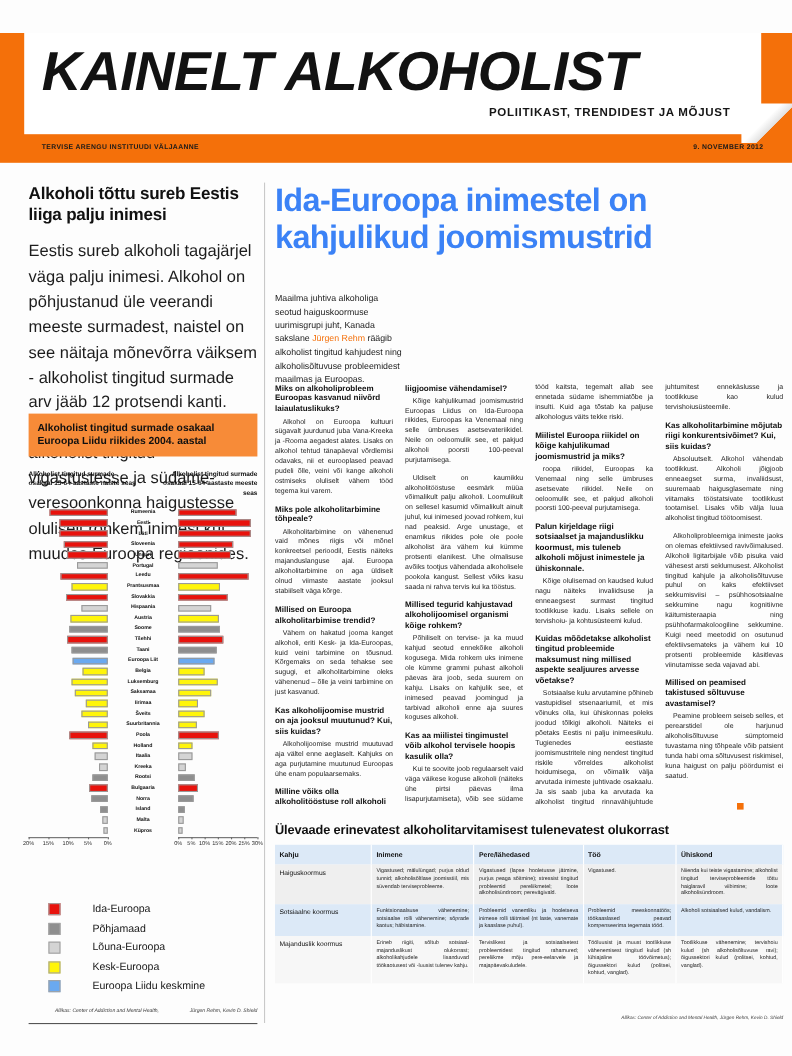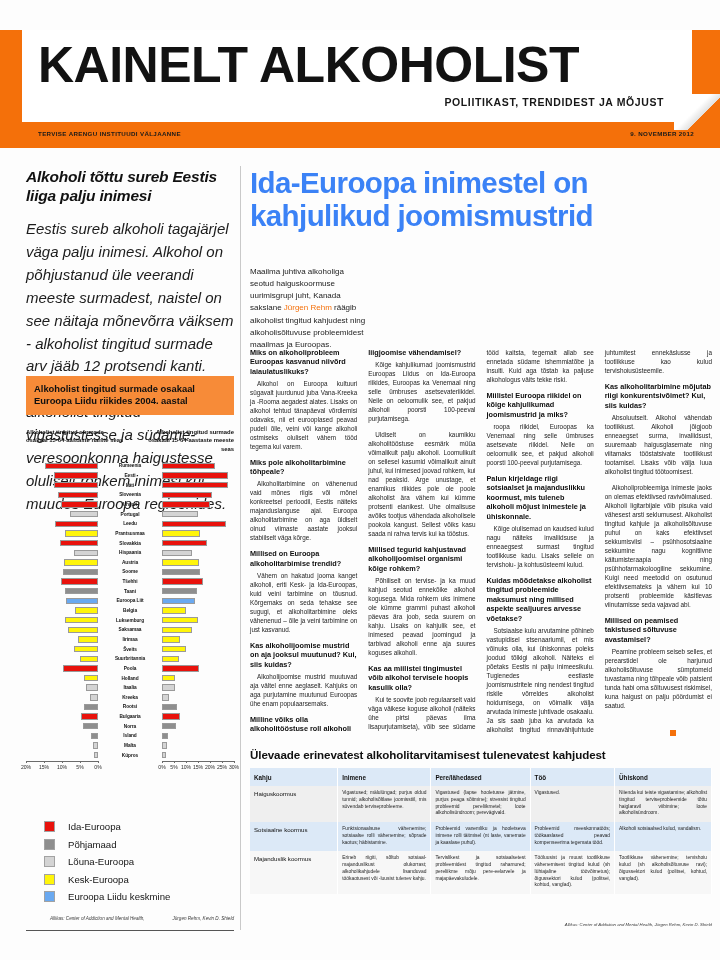--- a/index.html
+++ b/index.html
@@ -32,20 +32,21 @@
     background: linear-gradient(135deg, #ffffff 0%, #ffffff 45%, #e2e2e2 60%, #f4700a 61%);
     border-bottom-right-radius: 14px;
   }
   .logo {
     position: absolute; left: 38px; top: 6px;
     font-size: 50px; font-weight: bold;
     letter-spacing: -0.5px;
     color: #121212;
     font-family: "Liberation Sans", sans-serif;
     white-space: nowrap;
+    font-style: italic;
   }
   .tagline {
     position: absolute; right: 56px; top: 66px;
     font-size: 10.5px; font-weight: bold;
     letter-spacing: 0.6px;
     color: #171717;
     white-space: nowrap;
   }
   .orange-strip {
     position: absolute; left: 0; top: 92px;
@@ -61,21 +62,20 @@
     position: absolute; right: 26px; top: 8px;
     font-size: 6.2px; font-weight: bold;
     letter-spacing: 0.35px; color: #1a1a1a;
     white-space: nowrap;
   }
 
   
   .left-col {
     position: absolute; left: 26px; top: 168px;
     width: 208px;
-    font-style: italic;
   }
   .left-head {
     font-size: 15.5px; font-weight: bold;
     line-height: 1.22; color: #111;
     letter-spacing: -0.2px;
   }
   .left-lead {
     margin-top: 12px;
     font-size: 15px; line-height: 1.53;
     color: #1c1c1c;
@@ -137,21 +137,21 @@
     position: absolute; top: 3.5px;
     font-size: 5.1px; color: #2b2b2b;
     transform: translateX(-50%);
     white-space: nowrap;
   }
 
   
   .legend {
     position: absolute; left: 44px; top: 818px;
   }
-  .lrow { display: flex; align-items: center; height: 17.5px; }
+  .lrow { display: flex; align-items: center; height: 17.5px; gap: 16px; }
   .lsw {
     width: 11px; height: 11px;
     border: 0.4px solid #a2a2a2;
     margin-right: 13px;
   }
   .ltxt { font-size: 9.6px; color: #151515; }
 
   .chart-src {
     position: absolute; left: 50px; top: 916px;
     width: 184px;
@@ -659,21 +659,21 @@
       <p>Sotsiaalse kulu arvutamine põhineb vastupidisel stsenaariumil, et mis võinuks olla, kui ühiskonnas poleks joodud tõlkigi alkoholi. Näiteks ei põetaks Eestis ni palju inimeesikulu. Tugienedes eestiaste joomismustritele ning nendest tingitud riskile võrreldes alkoholist hoidumisega, on võimalik välja arvutada inimeste juhtivade osakaalu. Ja sis saab juba ka arvutada ka alkoholist tingitud rinnavähijuhtude juhtumitest ennekäslusse ja tootlikkuse kao kulud tervishoiusüsteemile.</p>
       <h3>Kas alkoholitarbimine mõjutab riigi konkurentsivõimet? Kui, siis kuidas?</h3>
       <p>Absoluutselt. Alkohol vähendab tootlikkust. Alkoholi jõigjoob enneaegset surma, invaliidsust, suuremaab haigusglasemate ning viitamaks tööstatsivate tootlikkust tootamisel. Lisaks võib välja luua alkoholist tingitud töötoomisest.</p>
       <p>Alkoholiprobleemiga inimeste jaoks on olemas efektiivsed ravivõimalused. Alkoholi ligitarbijale võib pisuka vaid vähesest arsti seklumusest. Alkoholist tingitud kahjule ja alkoholisõltuvuse puhul on kaks efektiivset sekkumisviisi – psühhosotsiaalne sekkumine nagu kognitiivne käitumisteraapia ning psühhofarmakoloogiline sekkumine. Kuigi need meetodid on osutunud efektiivsemateks ja vähem kui 10 protsenti probleemide käsitlevas viinutamisse seda vajavad abi.</p>
       <h3>Millised on peamised takistused sõltuvuse avastamisel?</h3>
       <p>Peamine probleem seiseb selles, et perearstidel ole harjunud alkoholisõltuvuse sümptomeid tuvastama ning tõhpeale võib patsient tunda habi oma sõltuvusest riskimisel, kuna haigust on palju pöördumist ei saatud.</p>
     </div>
 
   <div class="end-sq"></div>
 
-  <div class="tbl-title">Ülevaade erinevatest alkoholitarvitamisest tulenevatest kahjudest</div>
+  <div class="tbl-title">Ülevaade erinevatest alkoholitarvitamisest tulenevatest olukorrast</div>
   <table class="tbl">
     <colgroup>
         <col class="c0">
         <col class="c1">
         <col class="c2">
         <col class="c3">
         <col class="c4">
       </colgroup>
     <thead>
         <tr id="thead-row">

